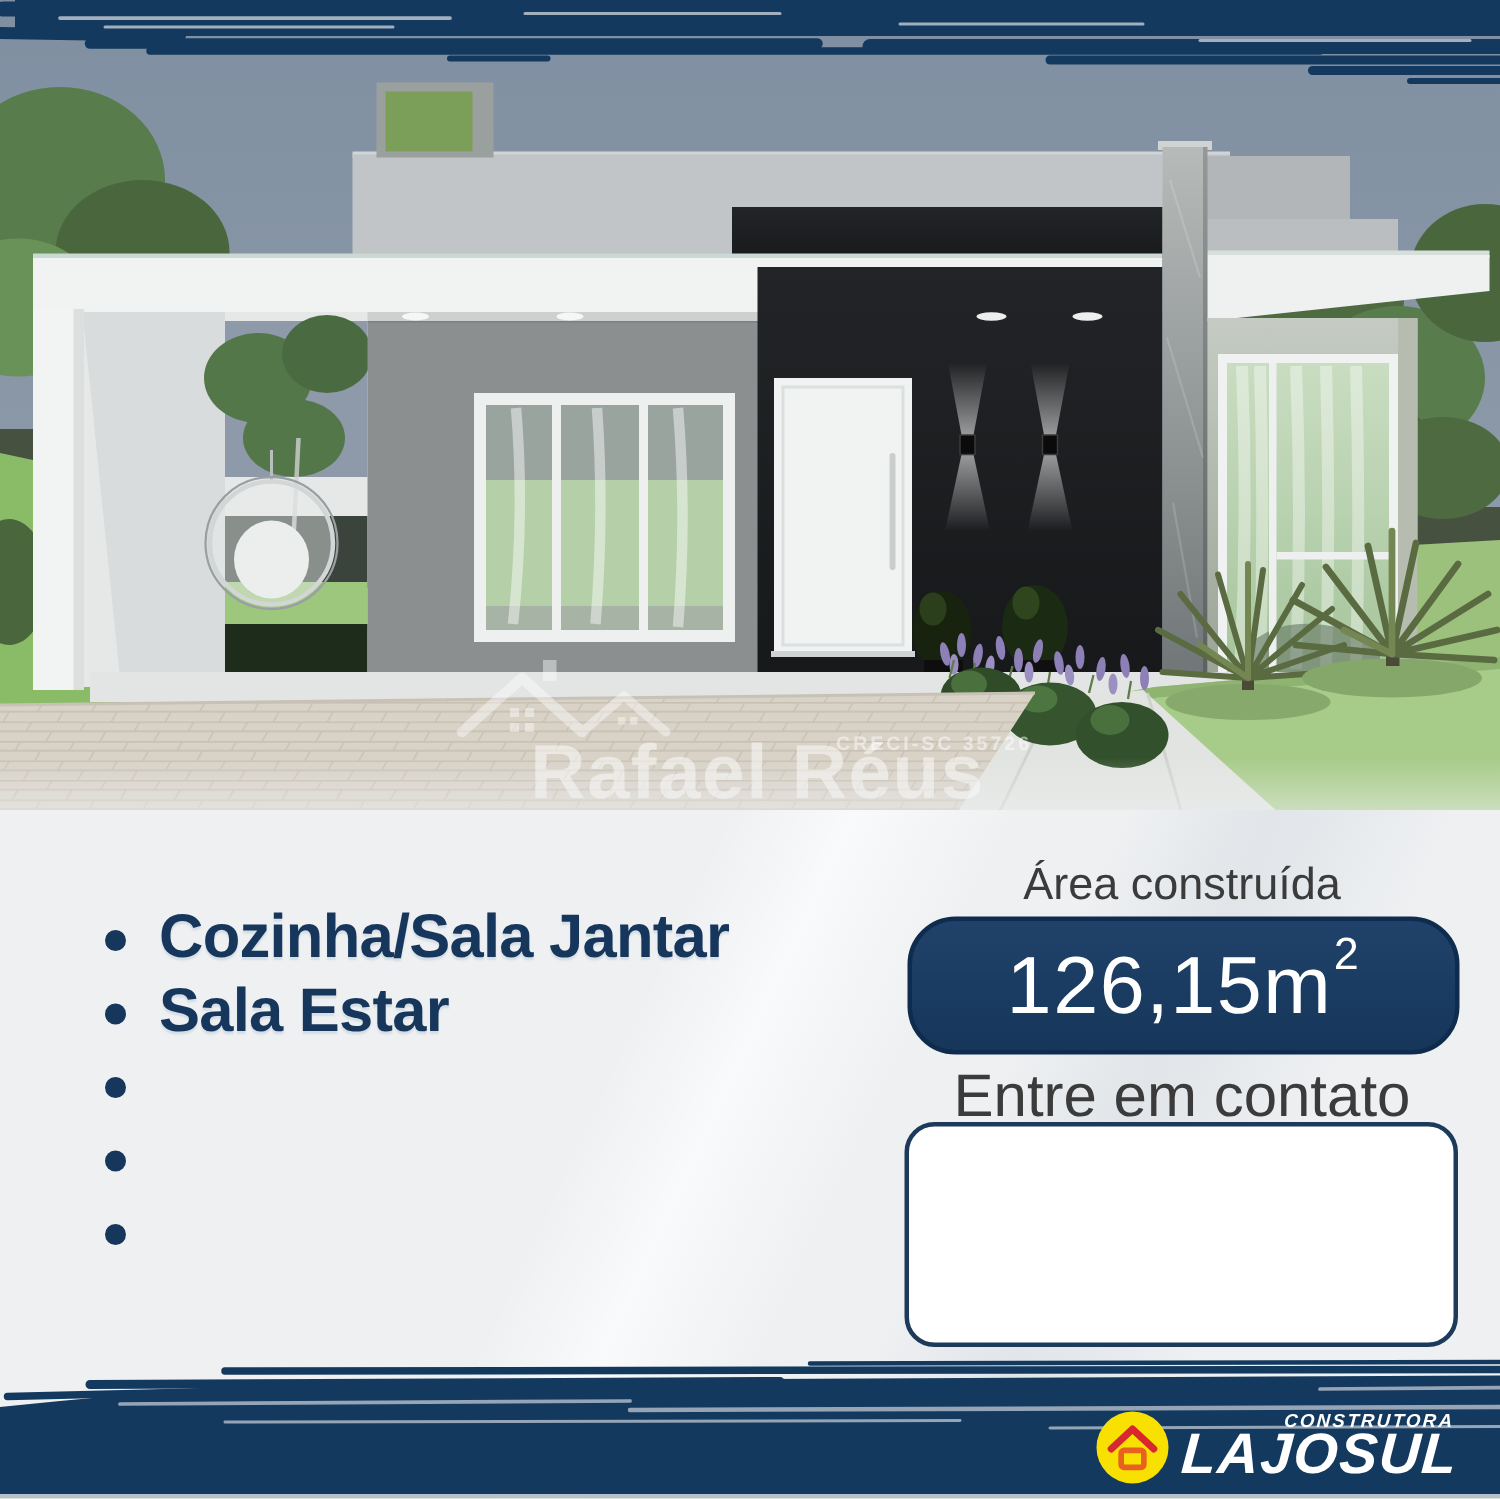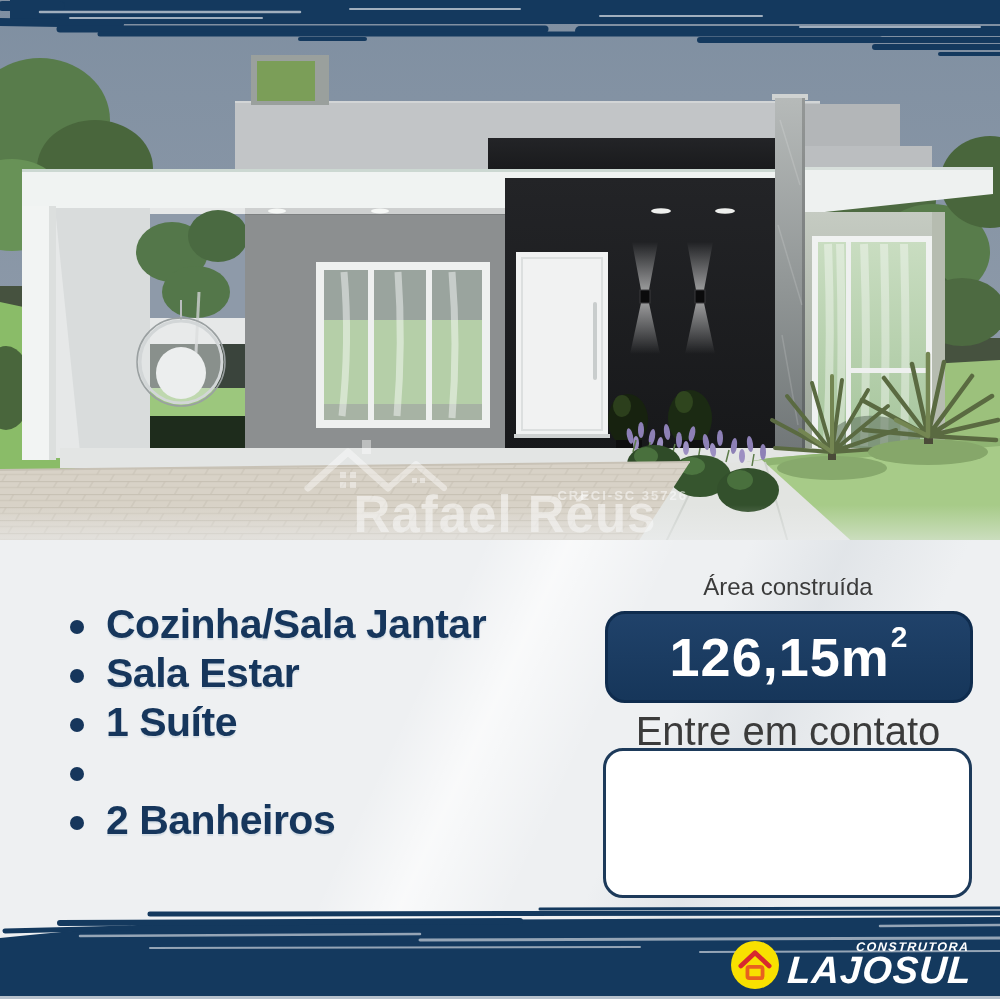--- a/index.html
+++ b/index.html
@@ -27,25 +27,25 @@
   .wm .wm-sub{font-size:15px;letter-spacing:5px;opacity:.5;margin-top:6px;white-space:nowrap;}
 
   
   .features{position:absolute;left:70px;top:600px;width:530px;list-style:none;margin:0;padding:0;}
   .features li{display:flex;align-items:center;height:49px;color:#16365c;font-weight:bold;
                font-size:41px;letter-spacing:-.5px;text-shadow:0 2px 1px rgba(170,190,205,.35);}
   .features .dot{width:14px;height:14px;border-radius:50%;background:#16365c;margin:4px 22px 0 0;flex:0 0 14px;}
 
   
   .area-label{position:absolute;left:603px;top:573px;width:370px;text-align:center;
-              font-size:24px;color:#3b3b3b;}
-  .area-badge{position:absolute;left:605px;top:611px;width:362px;height:86px;border-radius:20px;
+              font-size:30px;color:#3b3b3b;}
+  .area-badge{position:absolute;left:605px;top:611px;width:362px;height:86px;border-radius:32px;
               background:linear-gradient(180deg,#20426a,#16365a);border:3px solid #0f2c4e;
               display:flex;align-items:center;justify-content:center;color:#ffffff;
-              font-size:54px;font-weight:bold;letter-spacing:1px;}
+              font-size:54px;font-weight:normal;letter-spacing:1px;}
   .area-badge .sup{font-size:30px;position:relative;top:-20px;margin-left:1px;}
   .contact-label{position:absolute;left:603px;top:709px;width:370px;text-align:center;
                  font-size:40px;color:#3b3b3b;}
   .contact-box{position:absolute;left:603px;top:748px;width:369px;height:150px;border-radius:20px;
                background:#ffffff;border:3px solid #1d3a5a;box-sizing:border-box;}
 
   
   .brand{position:absolute;right:28px;top:940px;display:flex;align-items:center;z-index:5;}
   .brand .circle{width:48px;height:48px;border-radius:50%;background:#f8e000;display:flex;
                  align-items:center;justify-content:center;flex:0 0 48px;}
@@ -332,28 +332,26 @@
     <li>
         <span class="dot"></span>
         <span>Cozinha/Sala Jantar</span>
       </li>
     <li>
         <span class="dot"></span>
         <span>Sala Estar</span>
       </li>
     <li>
         <span class="dot"></span>
-        <span>1 Suíte</span>
-      </li>
-    <li>
-        <span class="dot"></span>
-      </li>
-    <li>
-        <span class="dot"></span>
-        <span>2 Banheiros</span>
+      </li>
+    <li>
+        <span class="dot"></span>
+      </li>
+    <li>
+        <span class="dot"></span>
       </li>
   </ul>
 
   <div class="area-label">Área construída</div>
   <div class="area-badge">
     <span>126,15m</span>
       <span class="sup">2</span>
   </div>
   <div class="contact-label">Entre em contato</div>
   <div class="contact-box"></div>

